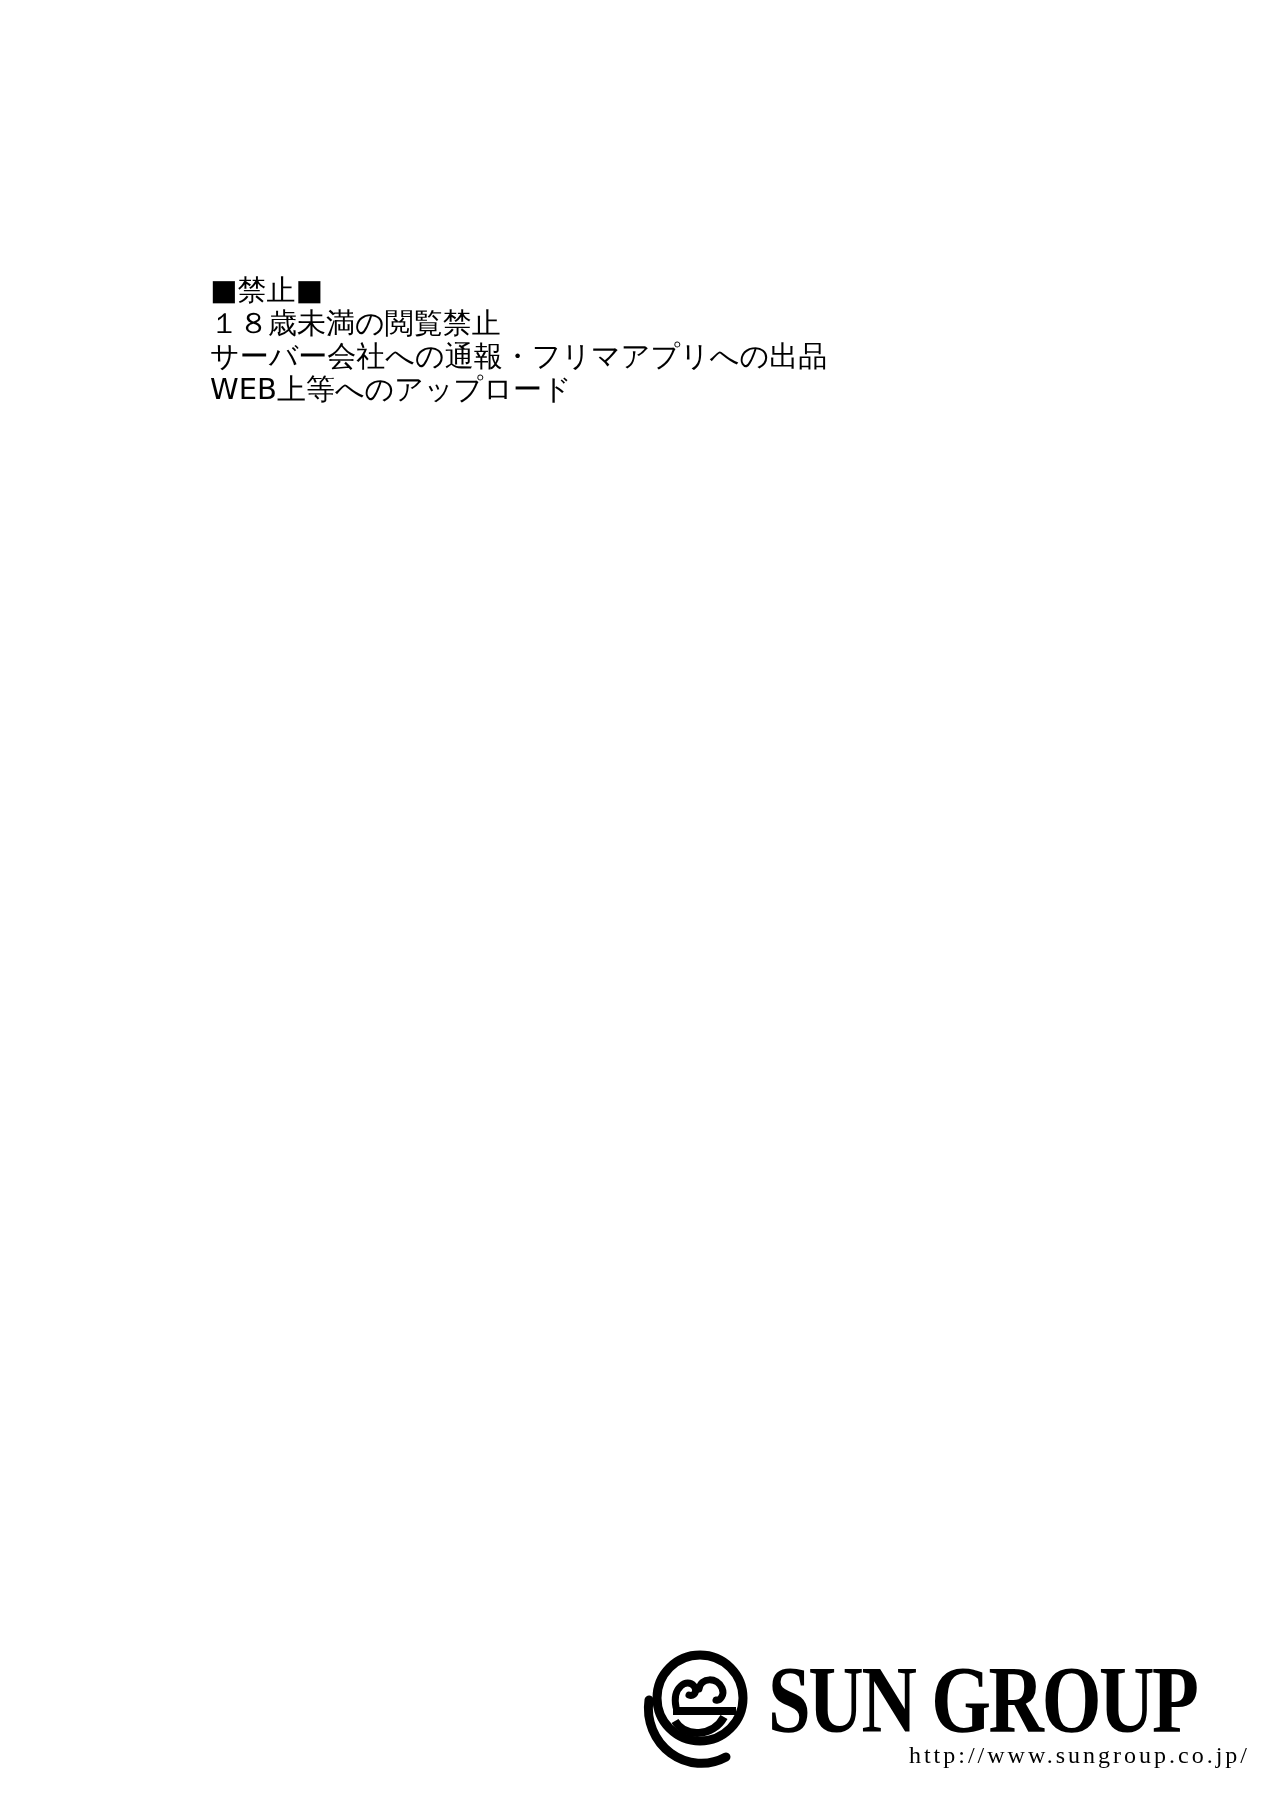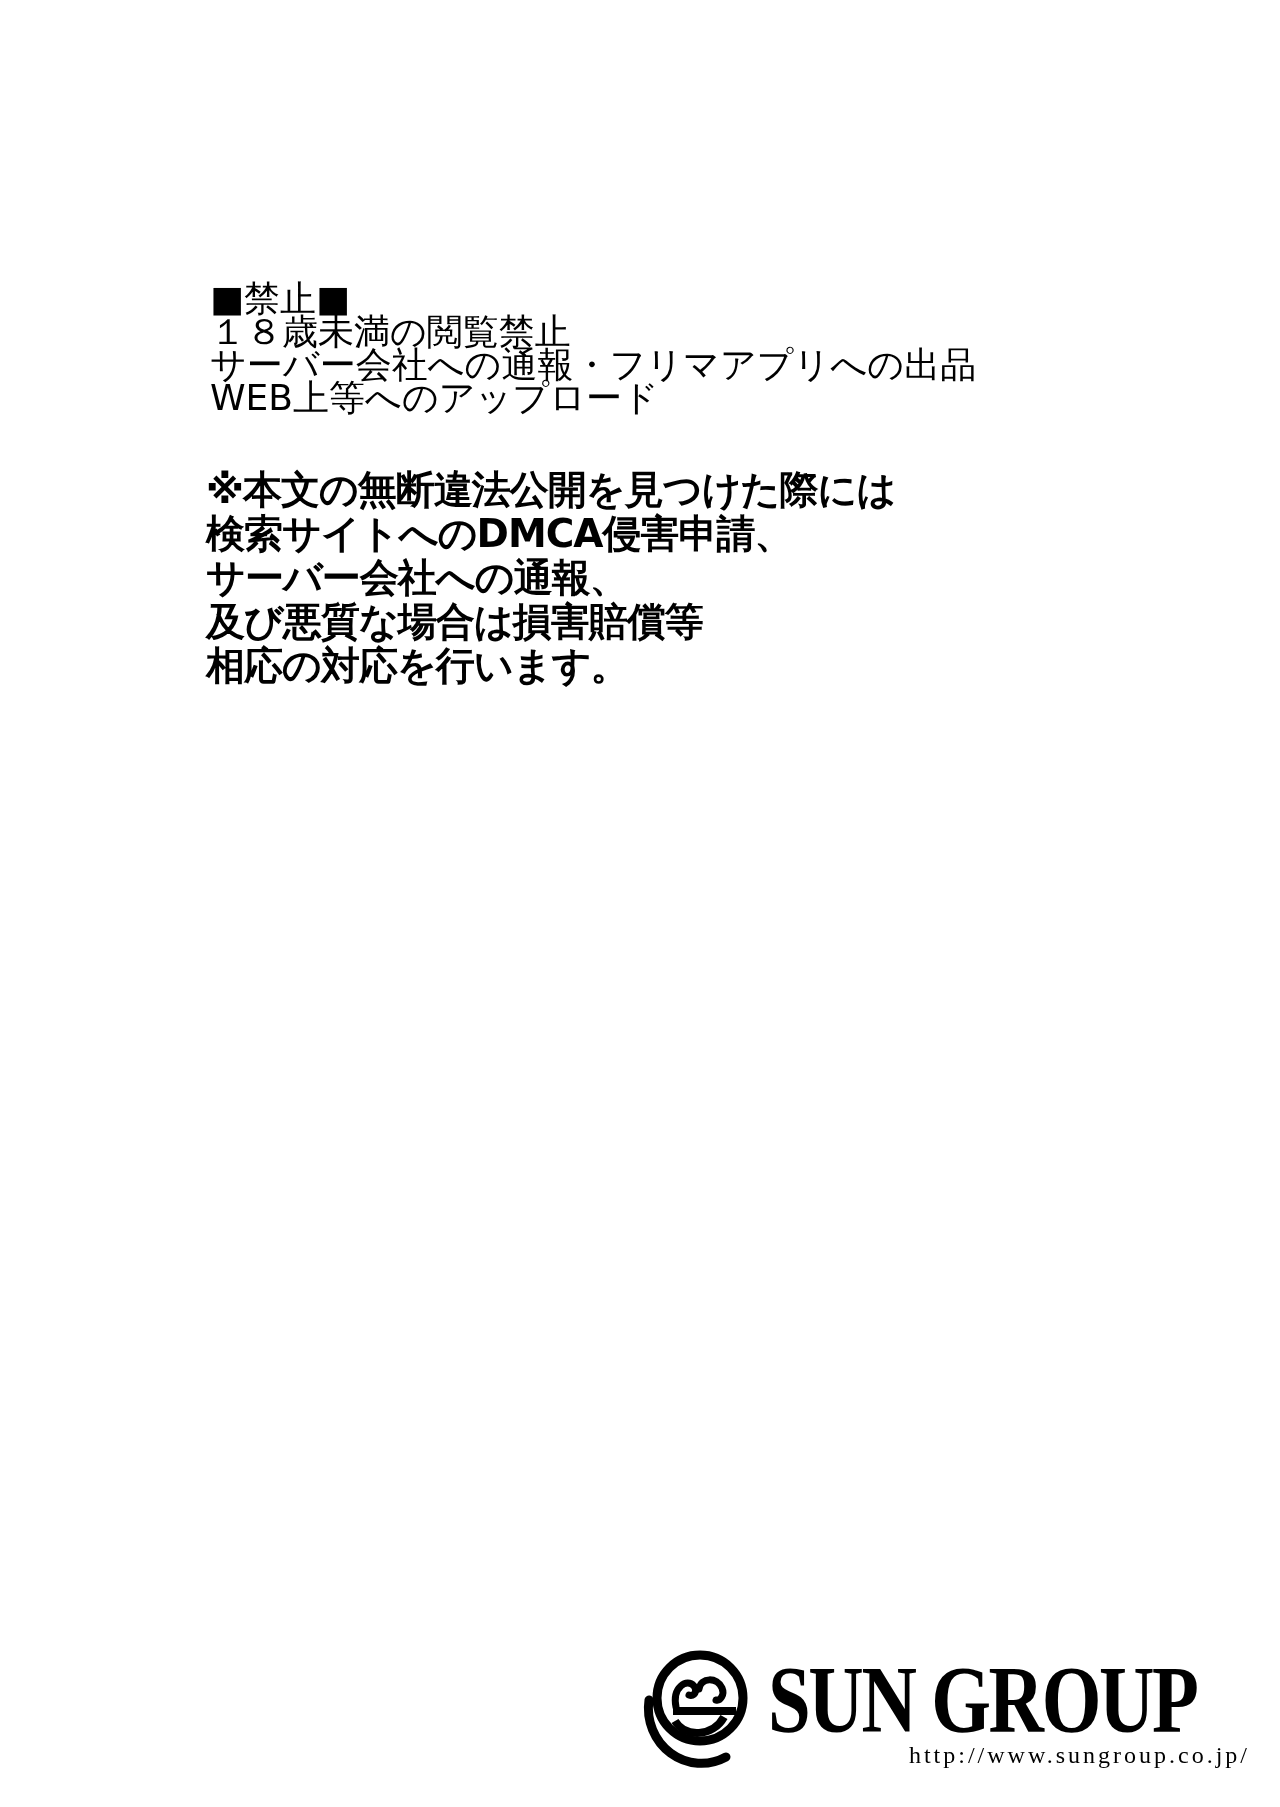--- a/index.html
+++ b/index.html
@@ -7,22 +7,22 @@
     position:relative;
     width:1280px;height:1807px;
     background:#ffffff;
     color:#000;
     font-family:"DejaVu Sans",sans-serif;
     overflow:hidden;
   }
 
   
   .prohibition{
-    position:absolute;left:210px;top:282px;
-    font-size:36px;line-height:33px;
+    position:absolute;left:210px;top:274px;
+    font-size:29px;line-height:33px;
     letter-spacing:0px;
     font-weight:normal;
     white-space:nowrap;
   }
 
   
   .warning{
     position:absolute;left:206px;top:468px;
     font-size:39px;line-height:44px;
     font-weight:bold;
@@ -66,27 +66,20 @@
 
 <div class="page">
 
   <div class="prohibition">
     <div>■禁止■</div>
     <div>１８歳未満の閲覧禁止</div>
     <div>サーバー会社への通報・フリマアプリへの出品</div>
     <div>WEB上等へのアップロード</div>
   </div>
 
-  <div class="warning">
-    <div>※本文の無断違法公開を見つけた際には</div>
-    <div>検索サイトへのDMCA侵害申請、</div>
-    <div>サーバー会社への通報、</div>
-    <div>及び悪質な場合は損害賠償等</div>
-    <div>相応の対応を行います。</div>
-  </div>
 
 
   <div class="printer">
     <span class="emblem">
       <svg width="122" height="128" viewBox="0 0 122 128" xmlns="http://www.w3.org/2000/svg">
         <circle cx="64" cy="55" r="43" fill="none" stroke="#000" stroke-width="9"></circle>
         <path d="M13,57 A53,55 0 0 0 90,114" fill="none" stroke="#000" stroke-width="9" stroke-linecap="round"></path>
         <path d="M40,64 C36,44 51,35 58,43 C62,48 58,54 53,52" fill="none" stroke="#000" stroke-width="7" stroke-linecap="round"></path>
         <path d="M63,46 C65,34 81,34 86,45 C89,52 84,58 80,57" fill="none" stroke="#000" stroke-width="7" stroke-linecap="round"></path>
         <path d="M37,68 L100,68" stroke="#000" stroke-width="8"></path>

